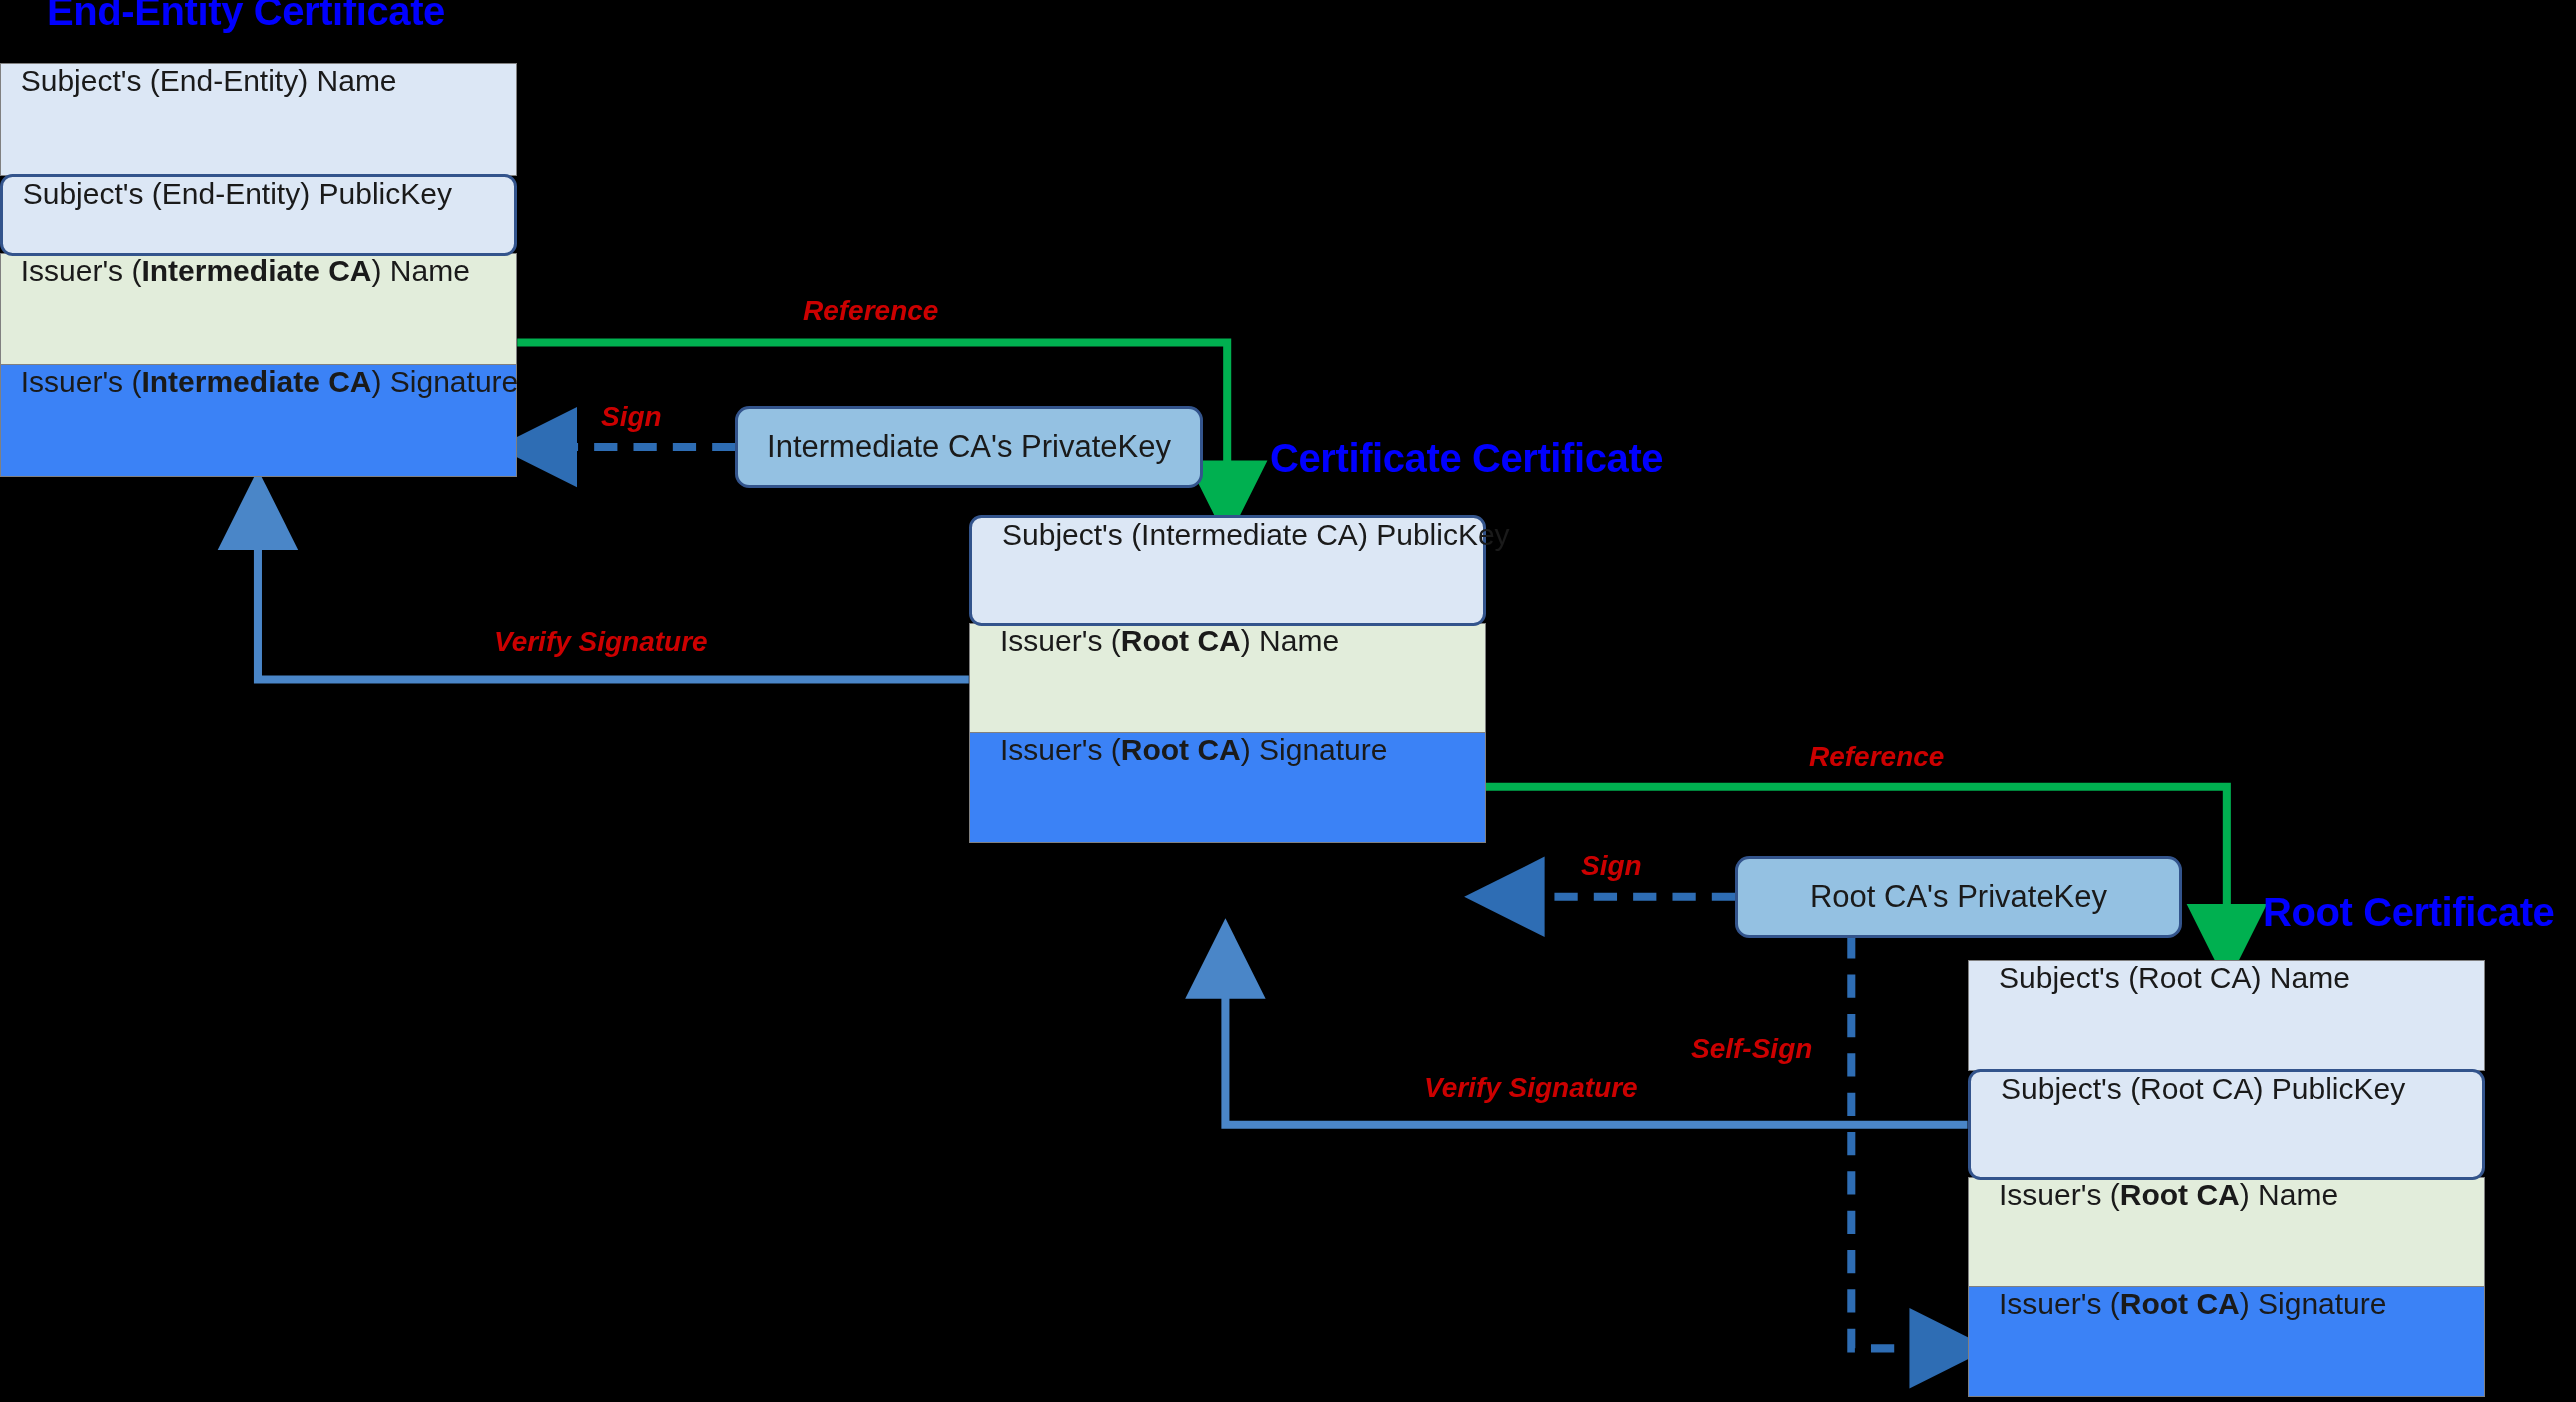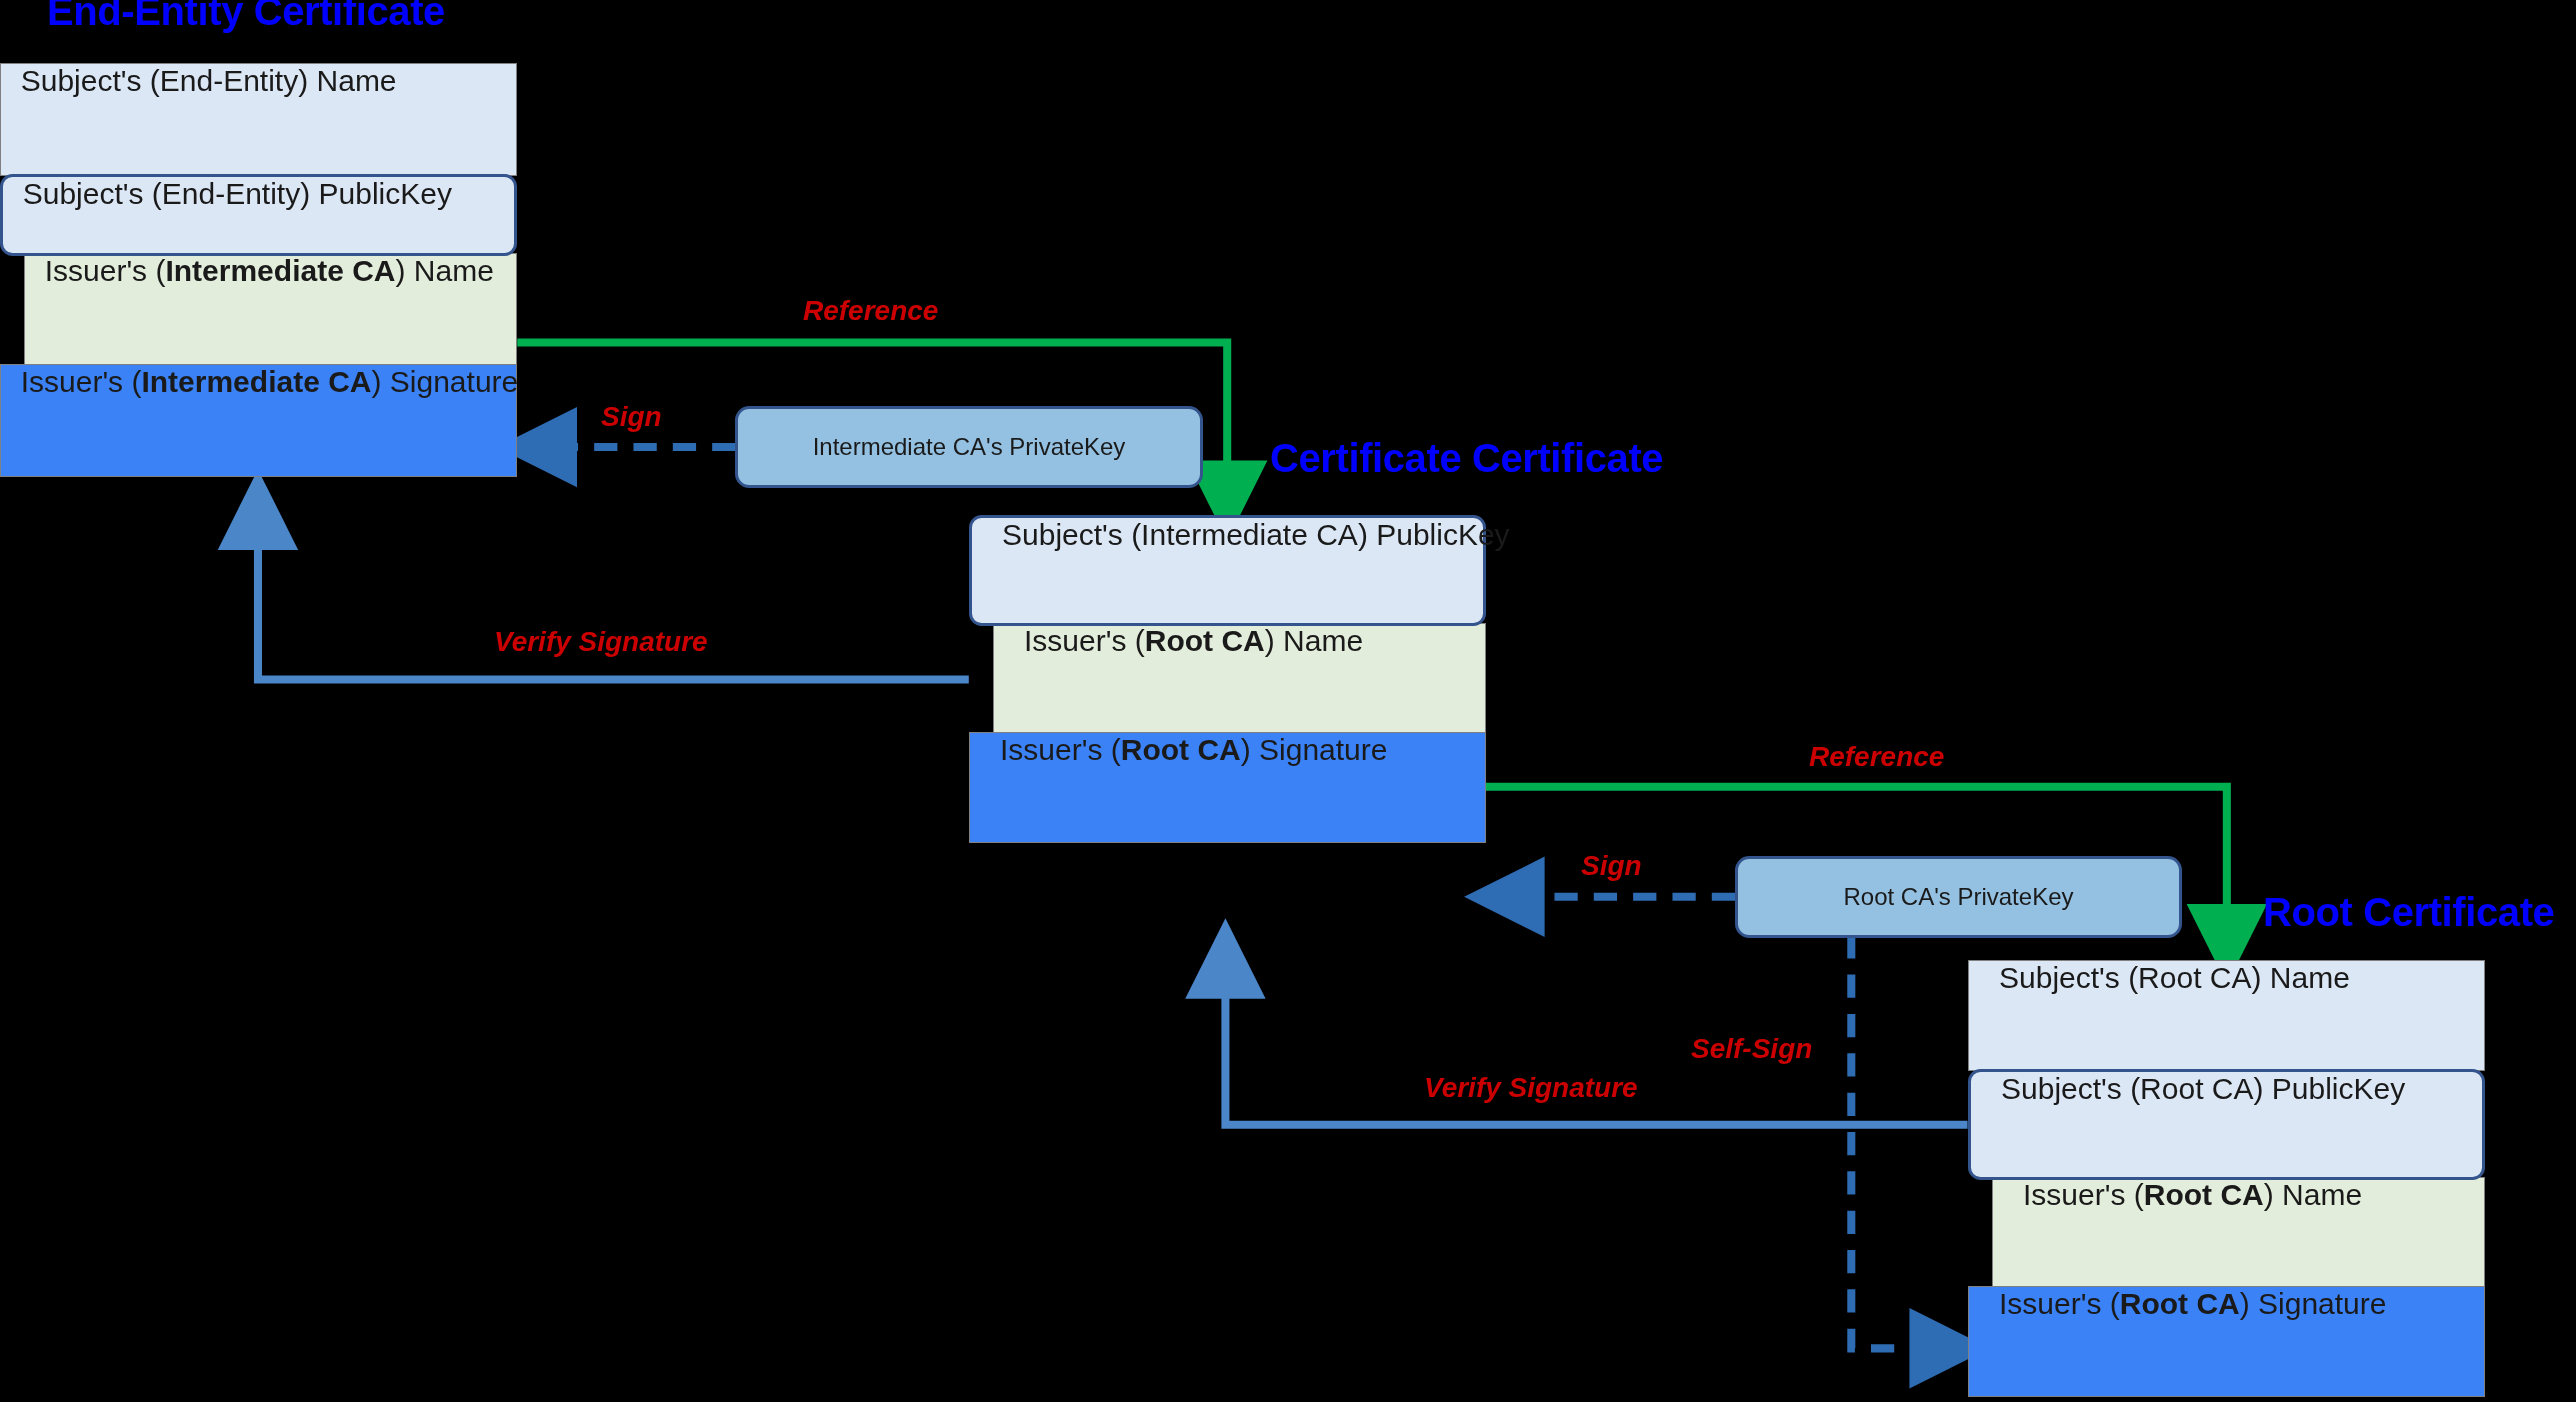--- a/index.html
+++ b/index.html
@@ -44,21 +44,20 @@
     border: 1.8px solid #808080;
     font-size: 30px;
     color: #1a1a1a;
     white-space: nowrap;
   }
   .cert-row.name {
     background: #DCE7F5;
   }
   .cert-row.issuer-name {
     background: #E2EDDB;
-    margin-left: 24px;
   }
   .cert-row.signature {
     background: #3b82f6;
   }
   .cert-row.pubkey {
     background: #DCE7F5;
     border: 3.6px solid #33548C;
     border-radius: 12.5px;
     z-index: 3;
   }
@@ -71,21 +70,21 @@
   }
   .privkey-box {
     position: absolute;
     box-sizing: border-box;
     background: #94C1E2;
     border: 3.6px solid #33548C;
     border-radius: 14.3px;
     display: flex;
     align-items: center;
     justify-content: center;
-    font-size: 24px;
+    font-size: 31px;
     color: #1a1a1a;
     white-space: nowrap;
     z-index: 4;
   }
   .edge-label {
     position: absolute;
     color: #CC0000;
     font-style: italic;
     font-weight: bold;
     font-size: 28px;

